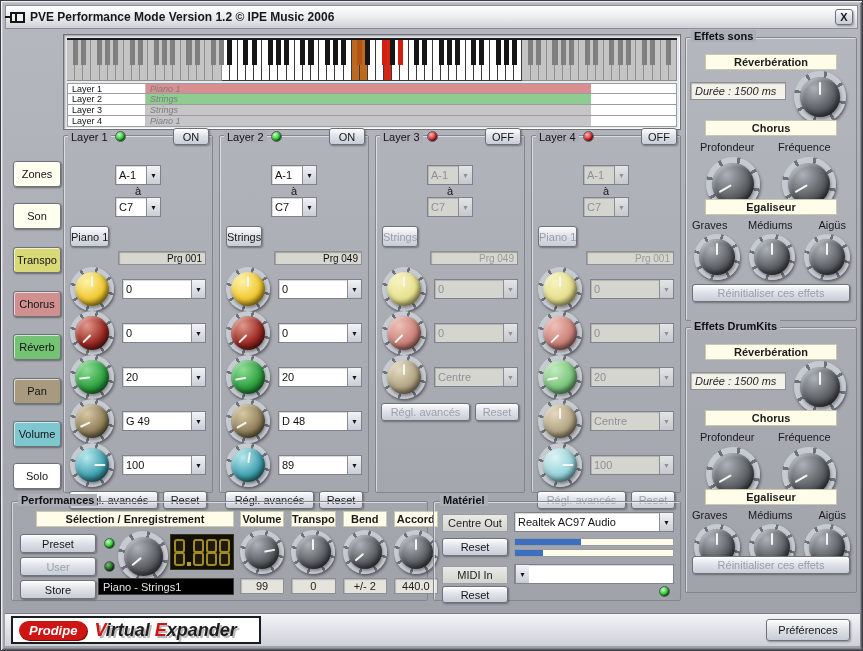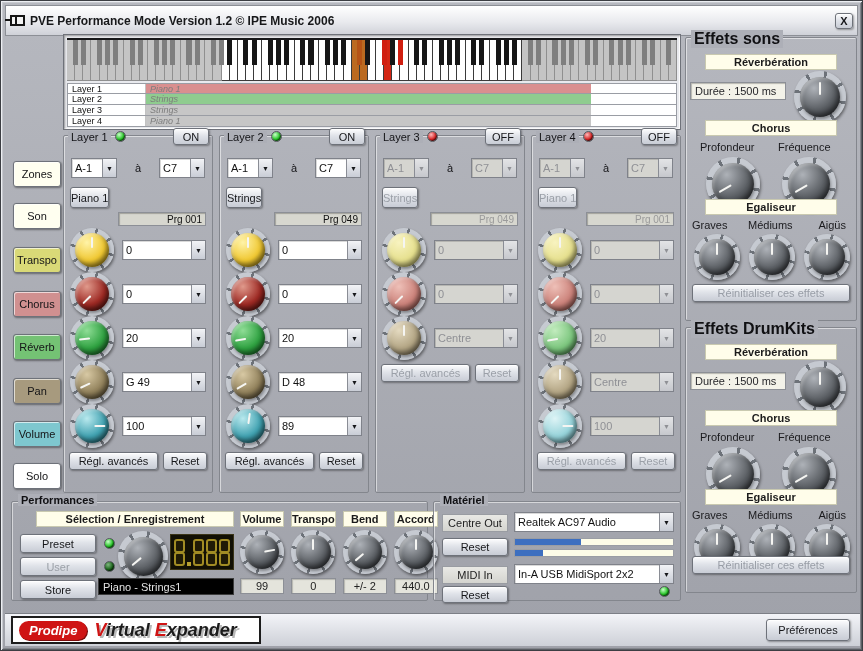--- a/index.html
+++ b/index.html
@@ -4,36 +4,36 @@
 <style>
   * { margin:0; padding:0; box-sizing:border-box; }
   html,body { width:863px; height:651px; font-family:"Liberation Sans",sans-serif; }
   body { background:#6a6d74; position:relative; overflow:hidden; }
 
   
   .frame { position:absolute; inset:0; width:863px; height:651px;
     background:linear-gradient(180deg,#b6b8bf,#9fa1a9);
     border:1px solid #3c3e43;
     box-shadow: inset 1px 1px 0 #eceef2, inset -1px -1px 0 #5a5d63, inset 2px 2px 0 #c7c9cf, inset -2px -2px 0 #83868c; }
-  .titlebar { position:absolute; left:4px; top:4px; right:4px; height:31px;
+  .titlebar { position:absolute; left:4px; top:4px; right:4px; height:24px;
     background:linear-gradient(180deg,#ffffff,#e9eaee 55%,#cfd1d8);
     border:1px solid #8c8f96; display:flex; align-items:center; padding:0 4px; gap:5px; }
   .titlebar .ttl { font-size:12px; font-weight:bold; color:#17181a; flex:1; }
   .app-icon { width:15px; height:11px; border:2px solid #141414; background:#f2f2f2; position:relative; }
   .app-icon::before { content:""; position:absolute; left:-7px; top:2px; width:5px; height:2px; background:#141414; }
   .app-icon::after { content:""; position:absolute; left:3px; top:0; width:2px; height:7px; background:#141414; }
   .close-btn { width:18px; height:16px; font-size:10px; font-weight:bold; }
 
   .btn { background:linear-gradient(180deg,#fdfdfe,#e0e3e9 45%,#c8ccd5);
     border:1px solid #6e727a; border-radius:3px; color:#16171a; font-size:11px;
     display:flex; align-items:center; justify-content:center;
     box-shadow:inset 0 1px 0 #ffffff, 1px 1px 2px rgba(0,0,0,.35); cursor:default; }
   .hdr { background:#fffdea; border:1px solid #c9c9b0; color:#1b1b1b; font-size:11px;
     display:flex; align-items:center; justify-content:center;font-weight:bold; }
-  .sunk { background:#f3f2e9; border:1px solid #8c8f96; box-shadow:inset 1px 1px 1px rgba(0,0,0,.25); }
+  .sunk { background:#f3f2e9; border:1px solid #8c8f96; box-shadow:inset 1px 1px 1px rgba(0,0,0,.25);font-style:italic; }
 
   .app { position:absolute; left:4px; top:27px; width:855px; height:585px; }
 
   
   .power { position:absolute; left:6px; top:9px; width:52px; height:86px;
     border:1px solid #83868d; box-shadow:inset 1px 1px 0 rgba(255,255,255,.55); padding:2px 4px; }
   .power .pw-title { font-size:11px; font-weight:bold; color:#101012; }
   .pw-row { display:flex; align-items:center; justify-content:space-between; margin-top:3px; font-size:11px; color:#2a2a2c; }
   .toggle { width:30px; height:30px; margin:2px auto 1px auto; border-radius:50%; position:relative;
     background:radial-gradient(circle at 50% 50%, #eaf6ff 0 18%, #2f7fd4 22% 34%, #dcecf8 38% 52%, #2a6fc0 56% 68%, #f4f8fc 72%);
@@ -74,21 +74,21 @@
 
   
   .cols { position:absolute; left:58px; top:107px; width:618px; height:358px; display:flex; gap:6px; }
   .col { flex:1; position:relative; border:1px solid #83868d; border-radius:2px;
     box-shadow:inset 1px 1px 0 rgba(255,255,255,.55); padding:20px 5px 4px 5px; }
   .col-legend { position:absolute; top:-8px; left:4px; right:3px; display:flex; align-items:center; gap:4px; }
   .col-legend .nm { background:#adafb7; padding:0 3px; font-size:11px; color:#131316; }
   .col-legend .led { background-clip:padding-box; }
   .col-legend .sp { flex:1; }
   .onoff { width:36px; height:17px; font-size:11px; }
-  .rangerow { display:flex; align-items:center; justify-content:space-between; padding:0 2px; margin-top:2px; }
+  .rangerow { display:flex; align-items:center; justify-content:space-between; padding:0 2px; margin-top:9px;flex-direction:column; }
   .rangerow .sep { font-size:11px; color:#131316; }
   .combo { display:flex; align-items:stretch; height:20px; background:#fff; border:1px solid #7f828a;
     box-shadow:inset 1px 1px 0 rgba(0,0,0,.15); }
   .combo .val { flex:1; font-size:11px; color:#111; padding:3px 3px 0 3px; white-space:nowrap; overflow:hidden; }
   .combo .arr { width:14px; border-left:1px solid #8a8d95; background:linear-gradient(#f2f3f6,#c9cdd6);
     display:flex; align-items:center; justify-content:center; font-size:7px; color:#16171a; }
   .c46 { width:46px; } .c84 { width:84px; }
   .inst-btn { height:21px; margin:9px 1px 0 1px; font-size:11px; }
   .prg { height:14px; width:88px; margin:4px 1px 0 auto; background:#d7d7cf; border:1px solid #8c8f96;
     box-shadow:inset 1px 1px 1px rgba(0,0,0,.25); font-size:10px; color:#111; text-align:right; padding:1px 3px 0 0; }
@@ -113,21 +113,21 @@
     box-shadow:1px 2px 3px rgba(0,0,0,.45); }
   .k-ball { position:absolute; inset:11%; border-radius:50%;
     box-shadow:inset -2px -3px 5px rgba(0,0,0,.45), inset 2px 2px 3px rgba(255,255,255,.35), 1px 2px 3px rgba(0,0,0,.35); }
   .k-rot { position:absolute; inset:0; }
   .k-ptr { position:absolute; left:50%; top:12%; width:2px; height:32%; margin-left:-1px; background:#f5f5f2; border-radius:1px; }
 
   
   .fx { position:absolute; width:172px; border:1px solid #83868d; border-radius:2px;
     box-shadow:inset 1px 1px 0 rgba(255,255,255,.55); }
   .fx .legend { position:absolute; top:-8px; left:5px; background:#adafb7; padding:0 3px;
-    font-size:16px; font-weight:bold; color:#101013; }
+    font-size:11px; font-weight:bold; color:#101013; }
   .fx .hdr { position:absolute; left:19px; width:132px; height:16px; }
   .fx .duree { position:absolute; left:4px; width:96px; height:18px; font-size:11px; color:#26262a; padding:2px 0 0 4px; }
   .fx .lab { position:absolute; font-size:11px; color:#1b1b1e; }
   .fx .rstfx { position:absolute; left:6px; width:158px; height:18px; color:#989da6; }
 
   
   .perf { position:absolute; left:6px; top:473px; width:417px; height:100px;
     border:1px solid #83868d; border-radius:2px; box-shadow:inset 1px 1px 0 rgba(255,255,255,.55); }
   .legend-b { position:absolute; top:-8px; left:6px; background:#adafb7; padding:0 3px;
     font-size:11px; font-weight:bold; color:#101013; }
@@ -948,21 +948,20 @@
       <div class="meterbox">
         <div class="meter">
             <div class="fill" style="width: 42%;"></div>
           </div>
         <div class="meter">
             <div class="fill" style="width: 18%;"></div>
           </div>
       </div>
       <div class="rowlab" style="top:64px">MIDI In</div>
       <div class="combo" style="top:62px">
-        <span class="val">In-A USB MidiSport 2x2</span>
         <span class="arr">▼</span>
       </div>
       <button class="btn" style="top:84px; height:17px;">Reset</button>
       <span class="led mled led-green"></span>
     </div>
 
   </div>
 
   <div class="footer">
     <div class="logobox">

